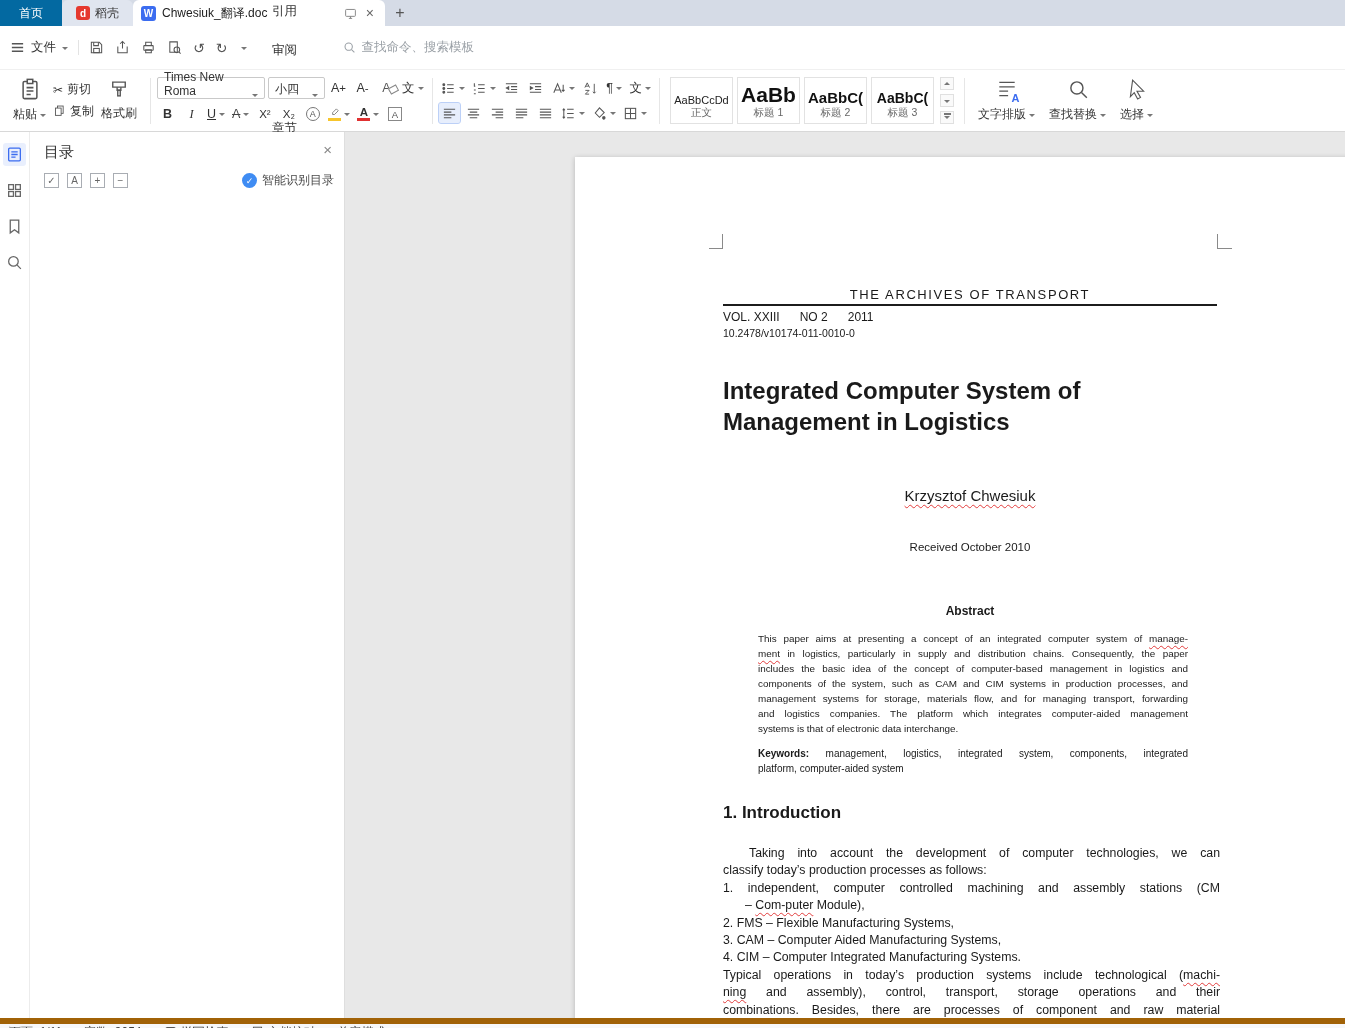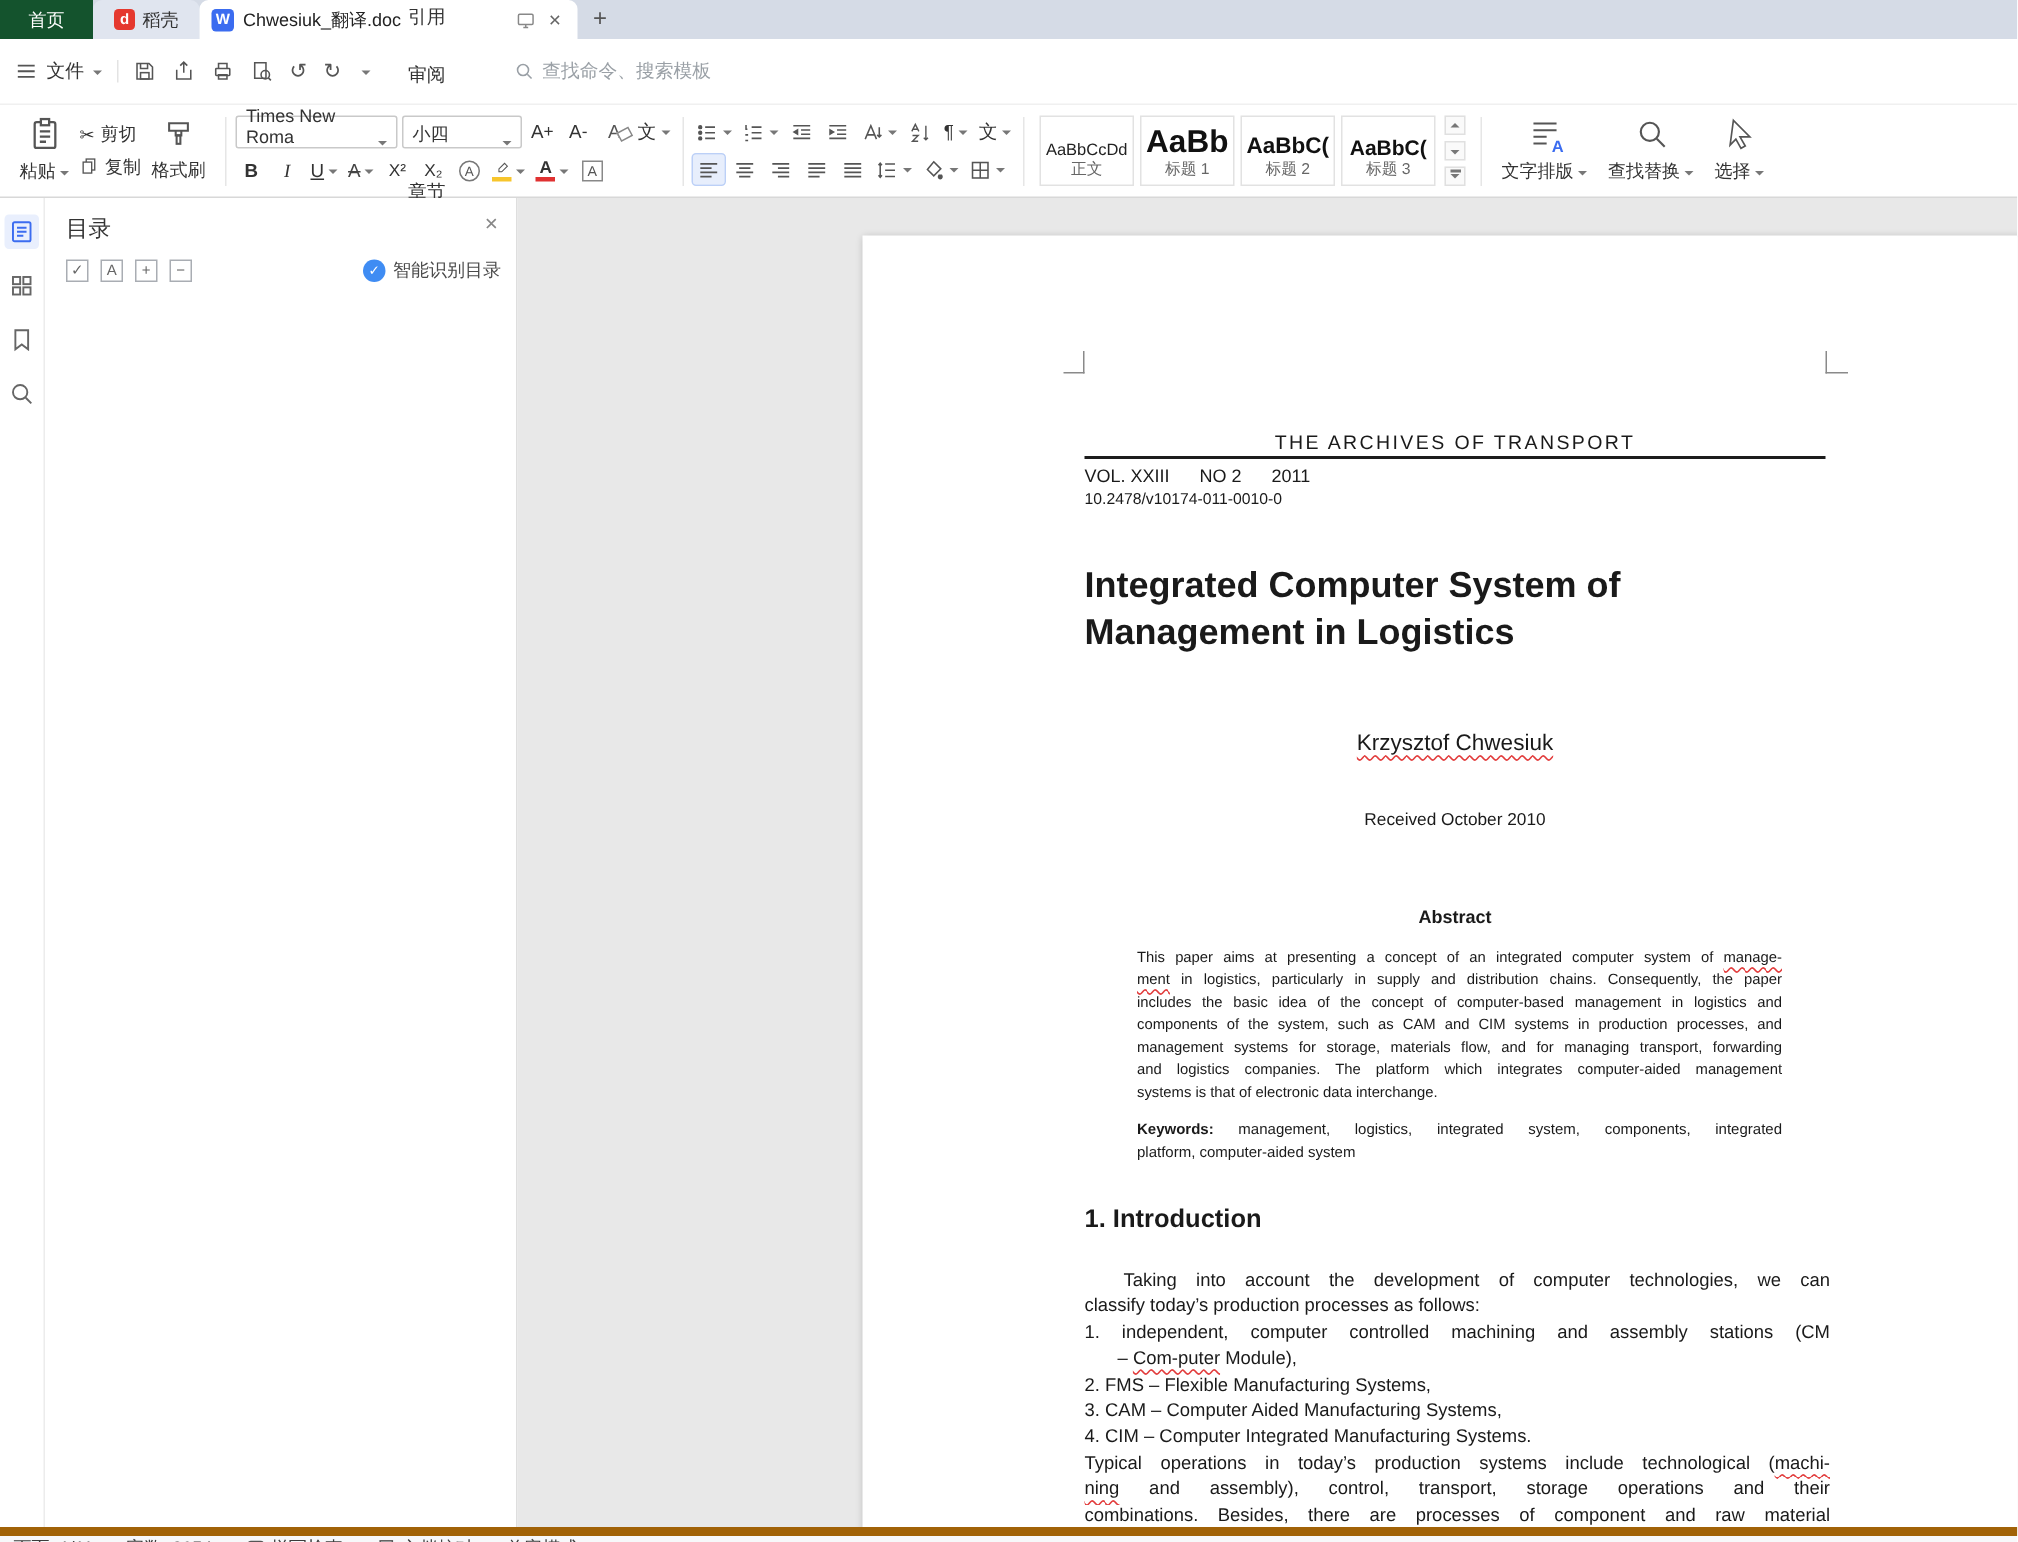--- a/index.html
+++ b/index.html
@@ -3,21 +3,21 @@
 <meta charset="utf-8">
 <style>
   *{box-sizing:border-box;margin:0;padding:0;}
   html,body{width:1345px;}
   body{font-family:"Liberation Sans","DejaVu Sans",sans-serif;background:#fff;}
   .app{position:relative;width:1345px;height:1028px;overflow:hidden;background:#fff;}
 
   
   .tabbar{height:26px;background:#d5dbe6;display:flex;align-items:flex-end;}
   .tab{height:26px;display:flex;align-items:center;font-size:12px;color:#333;}
-  .tab-home{width:62px;justify-content:center;background:#14532d;color:#fff;}
+  .tab-home{width:62px;justify-content:center;background:#0369a1;color:#fff;}
   .tab-docer{padding:0 14px;background:#e0e5ef;gap:5px;border-radius:6px 6px 0 0;}
   .docer-logo{width:14px;height:14px;background:#e5382e;border-radius:3px;color:#fff;font-size:10px;font-weight:bold;display:flex;align-items:center;justify-content:center;}
   .tab-doc{width:252px;padding:0 8px;background:#fff;gap:6px;border-radius:6px 6px 0 0;}
   .w-logo{width:15px;height:15px;background:#3b6cf0;border-radius:3px;color:#fff;font-size:10px;font-weight:bold;display:flex;align-items:center;justify-content:center;}
   .tab-doc .ttl{flex:1;white-space:nowrap;overflow:hidden;font-size:12px;color:#222;}
   .mini-ic{display:flex;align-items:center;color:#777;}
   .close-x{font-size:14px;color:#666;padding:0 3px;}
   .newtab{width:30px;height:26px;display:flex;align-items:center;justify-content:center;font-size:16px;color:#555;}
 
   
@@ -37,21 +37,21 @@
   .toolbar{height:62px;display:flex;align-items:center;background:#fff;border-bottom:1px solid #d8d8d8;padding:0 6px;}
   .vdiv{width:1px;height:46px;background:#e6e6e6;margin:0 6px;flex:0 0 1px;}
   .tb-big{display:flex;flex-direction:column;align-items:center;justify-content:center;gap:3px;font-size:12px;color:#333;padding:0 7px;height:56px;}
   .tb-big .lblrow{display:flex;align-items:center;white-space:nowrap;}
   .tb-col{display:flex;flex-direction:column;gap:5px;}
   .tb-row{display:flex;align-items:center;gap:3px;}
   .tb-mini{display:flex;align-items:center;gap:4px;font-size:12px;color:#333;white-space:nowrap;}
   .tb-btn{min-width:21px;height:20px;display:flex;align-items:center;justify-content:center;font-size:12.5px;color:#333;padding:0 2px;border-radius:2px;}
   .tb-btn.active-tool{background:#e7eefc;outline:1px solid #bcd0f7;}
   .sel{border:1px solid #c9c9c9;border-radius:2px;height:22px;display:flex;align-items:flex-end;justify-content:space-between;padding:0 6px;font-size:12px;color:#333;background:#fff;}
-  .w105{width:108px;} .w72{width:80px;}
+  .w105{width:108px;} .w72{width:57px;}
   .bold-g{font-weight:bold;} .ital-g{font-style:italic;font-family:"Liberation Serif",serif;} .und-g{text-decoration:underline;}
   .strike-g{text-decoration:line-through;color:#444;}
   .supsub{font-size:11.5px;}
   .circ{border:1px solid #777;border-radius:50%;width:14px;height:14px;line-height:13px;font-size:9px;text-align:center;color:#555;}
   .colorA{display:flex;flex-direction:column;align-items:center;line-height:10px;}
   .colorA .a{font-size:11.5px;font-weight:bold;color:#333;}
   .colorA .bar{width:13px;height:3px;background:#e03131;margin-top:1px;}
   .hl-bar{width:13px;height:3px;background:#f7c52c;margin-top:1px;}
   .boxA{border:1px solid #888;width:14px;height:14px;font-size:9.5px;display:flex;align-items:center;justify-content:center;color:#555;}
   .clear-ic{position:relative;font-size:12.5px;color:#555;}

